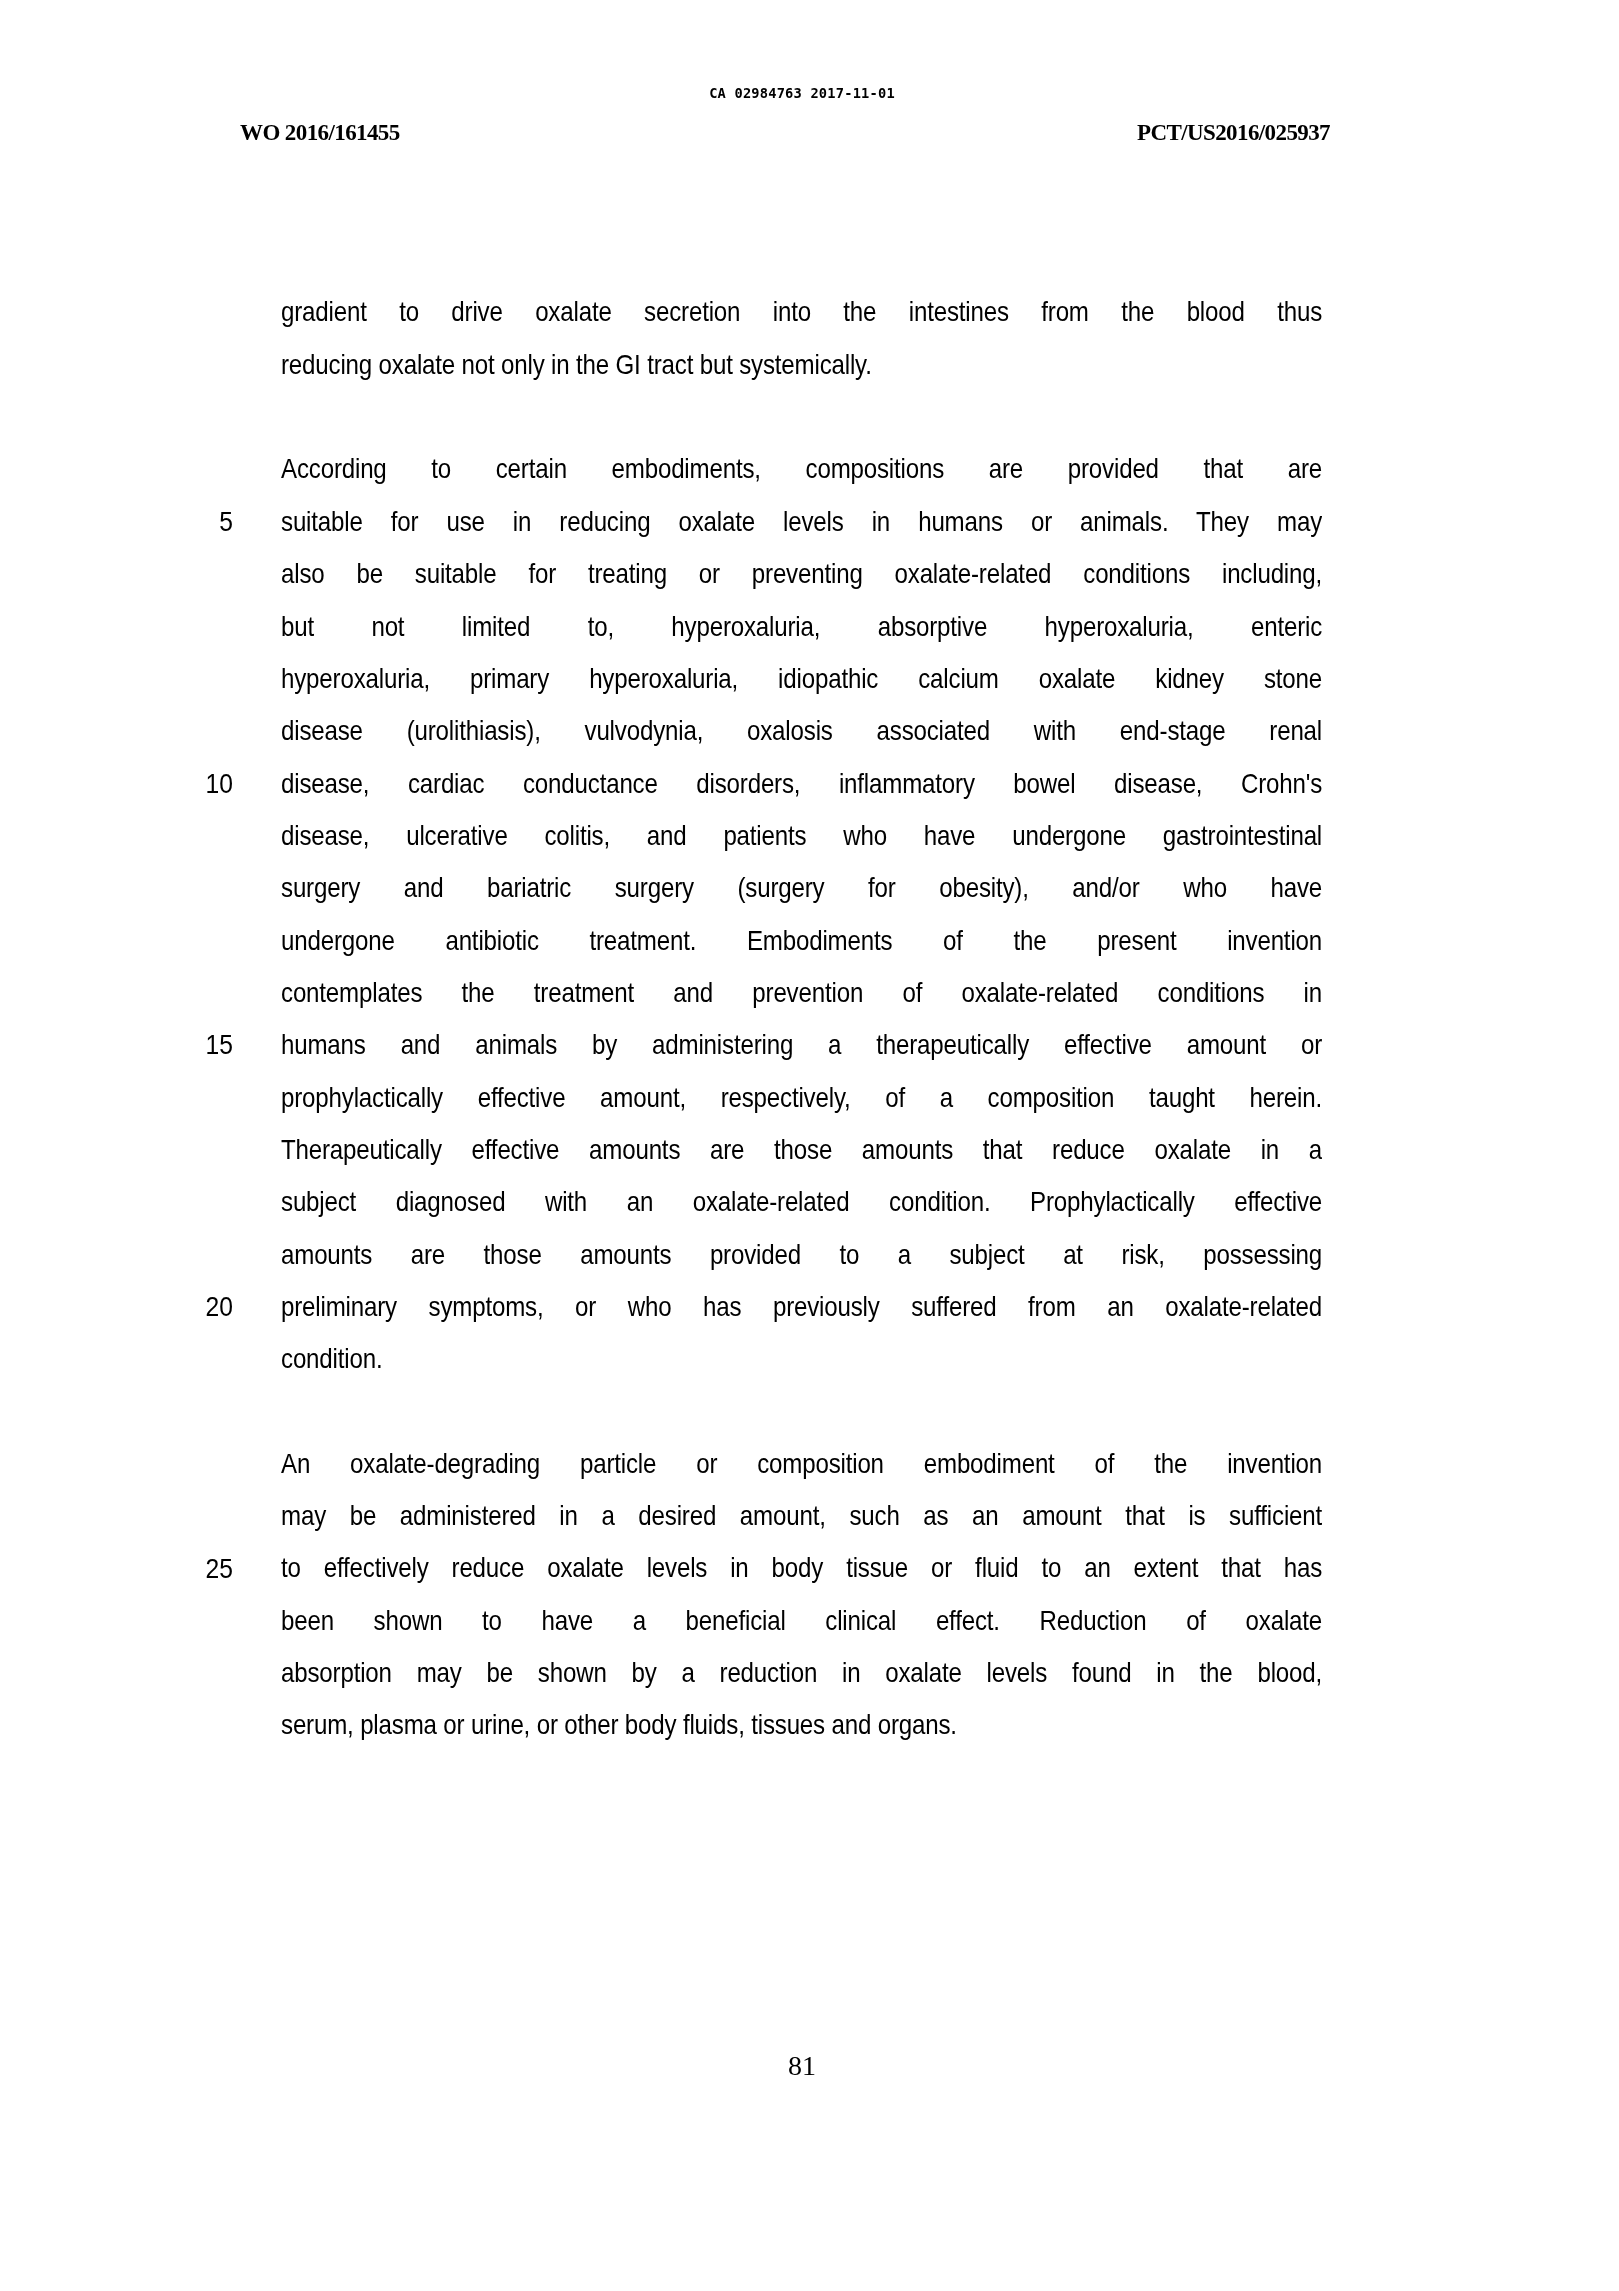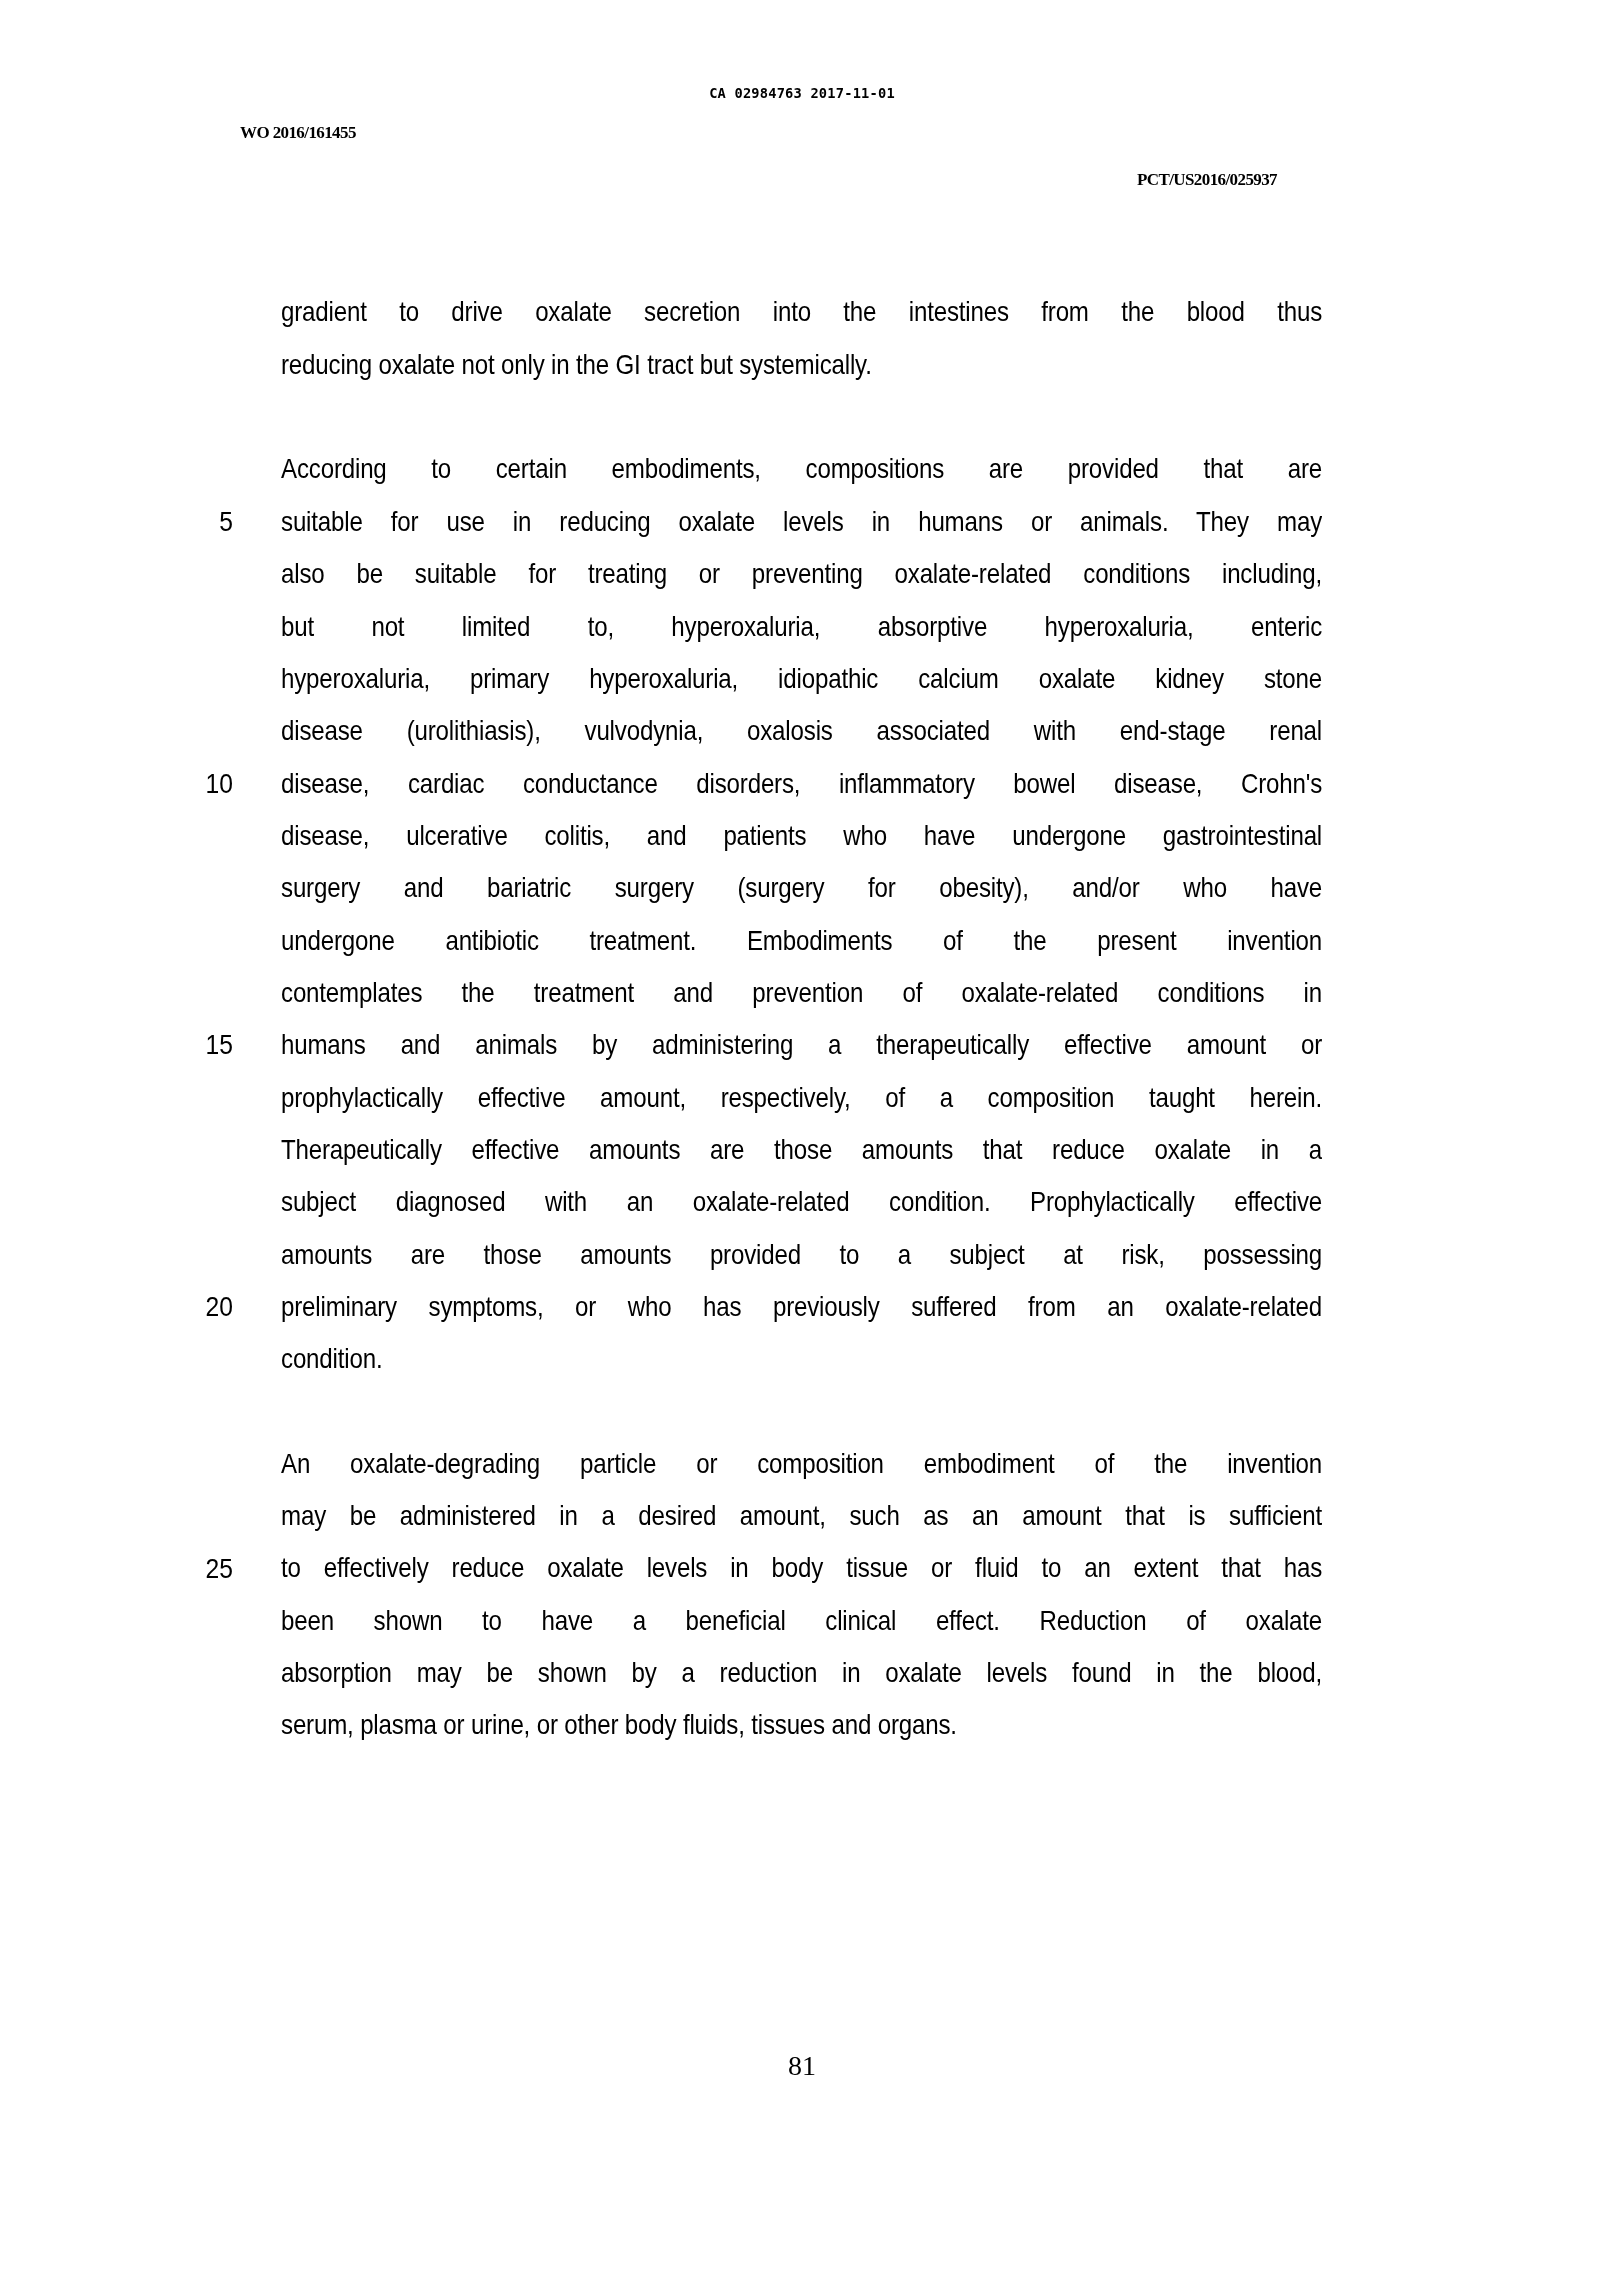--- a/index.html
+++ b/index.html
@@ -32,27 +32,27 @@
       font-size: 13.7px;
       letter-spacing: 0.2px;
       line-height: 19.6px;
       transform: scaleX(1.0);
     }
     .hdr {
       position: absolute;
       top: 116px;
       font-family: "Liberation Serif", "DejaVu Serif", serif;
       font-weight: bold;
-      font-size: 17px;
+      font-size: 23px;
       line-height: 33px;
       letter-spacing: -0.6px;
       white-space: nowrap;
     }
     .hdr-left { left: 240px; }
-    .hdr-right { left: 1137px; margin-top: 47px; }
+    .hdr-right { left: 1137px; }
 
     .body-text {
       position: absolute;
       left: 281px;
       top: 0;
       width: 1041px;
     }
     .line {
       position: absolute;
       left: 0;

